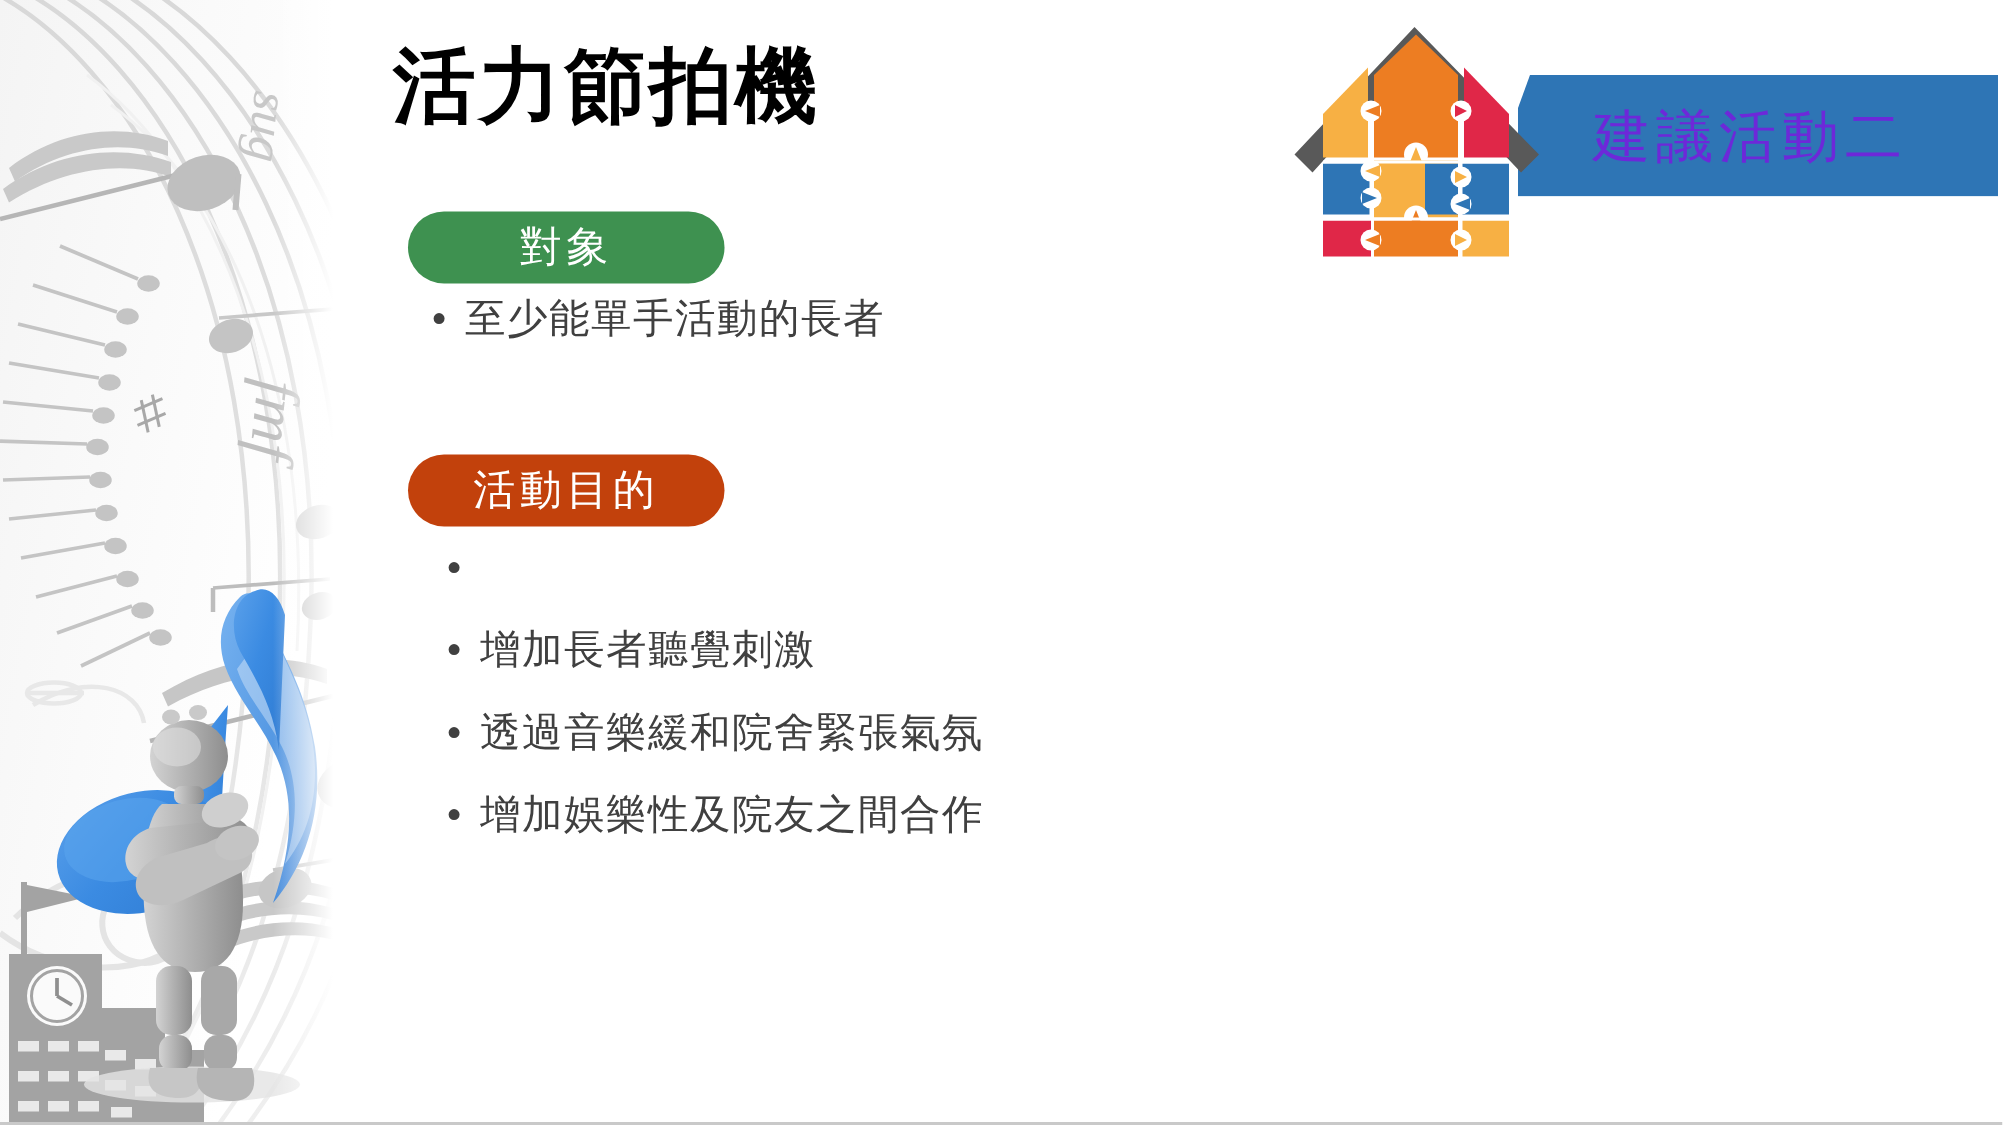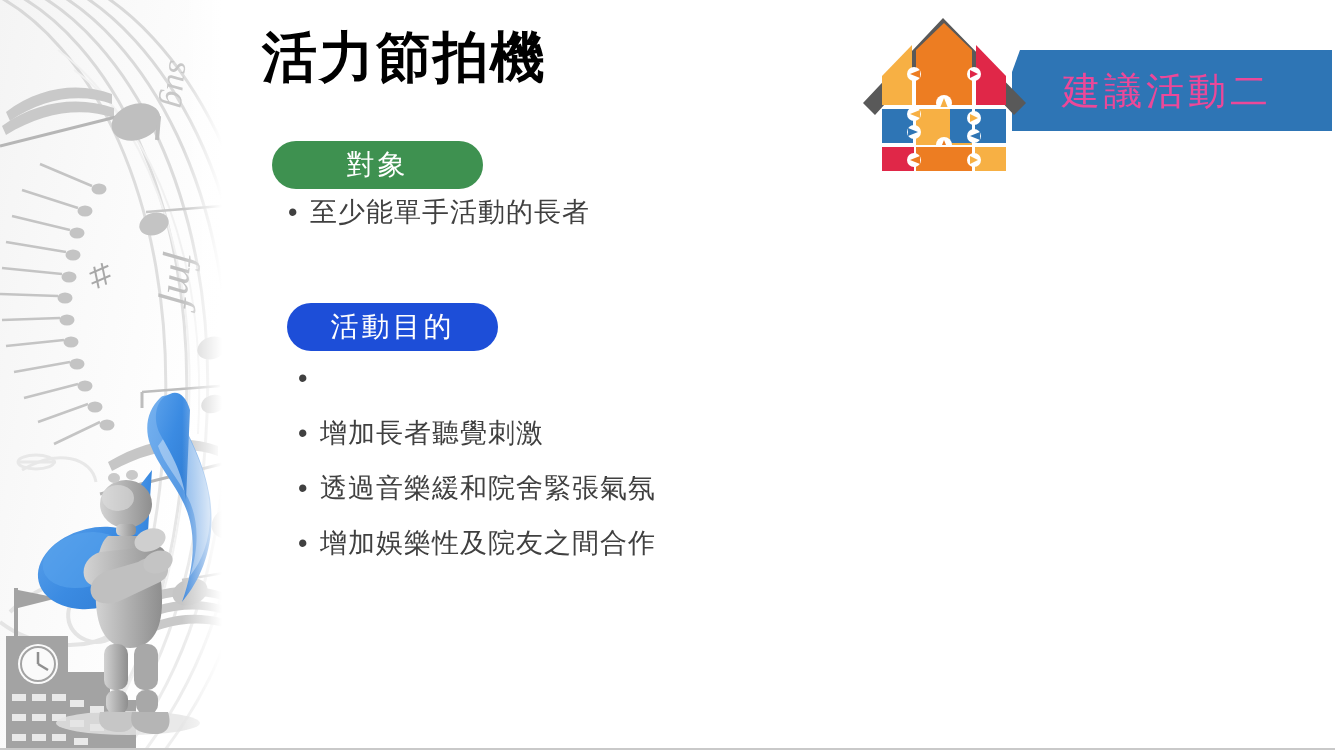--- a/index.html
+++ b/index.html
@@ -19,39 +19,39 @@
   
   #title{position:absolute;left:262px;top:26px;
          font-size:55px;font-weight:bold;letter-spacing:2px;
          color:#000000;white-space:nowrap;line-height:1.15;}
 
   
   .pill{position:absolute;display:flex;align-items:center;justify-content:center;
         color:#ffffff;font-weight:normal;border-radius:40px;
         font-size:28px;letter-spacing:3px;box-sizing:border-box;}
   #pill-audience{left:272px;top:141px;width:211px;height:48px;background:#3E9150;}
-  #pill-purpose{left:287px;top:303px;width:211px;height:48px;background:#1d4ed8;}
+  #pill-purpose{left:272px;top:303px;width:211px;height:48px;background:#c2410c;}
 
   
   .blist{position:absolute;margin:0;padding:0;list-style:none;}
   .blist li{display:flex;align-items:flex-start;color:#404040;
             font-size:27px;line-height:1.0;margin-bottom:28px;white-space:nowrap;}
   .blist li .dot{flex:0 0 auto;width:22px;text-align:left;font-size:27px;
                  line-height:1.0;color:#404040;}
   .blist li .txt{flex:0 1 auto;letter-spacing:1px;}
   #list-audience{left:288px;top:199px;}
   #list-purpose{left:298px;top:365px;}
   #list-purpose li{margin-bottom:28px;}
 
   
   #banner{position:absolute;left:1012px;top:50px;width:320px;height:81px;
           background:#2E75B5;
           clip-path:polygon(8px 0,100% 0,100% 100%,0 100%, 0 22px);}
   #banner-label{position:absolute;left:1062px;top:62px;width:250px;height:58px;
-          display:flex;align-items:center;color:#ec4899;font-size:38px;
+          display:flex;align-items:center;color:#6d28d9;font-size:38px;
           letter-spacing:4px;white-space:nowrap;}
 
   
   #logo{position:absolute;left:858px;top:8px;width:175px;height:163px;}
 </style>
 </head>
 <body>
 
 <div id="slide">
 

